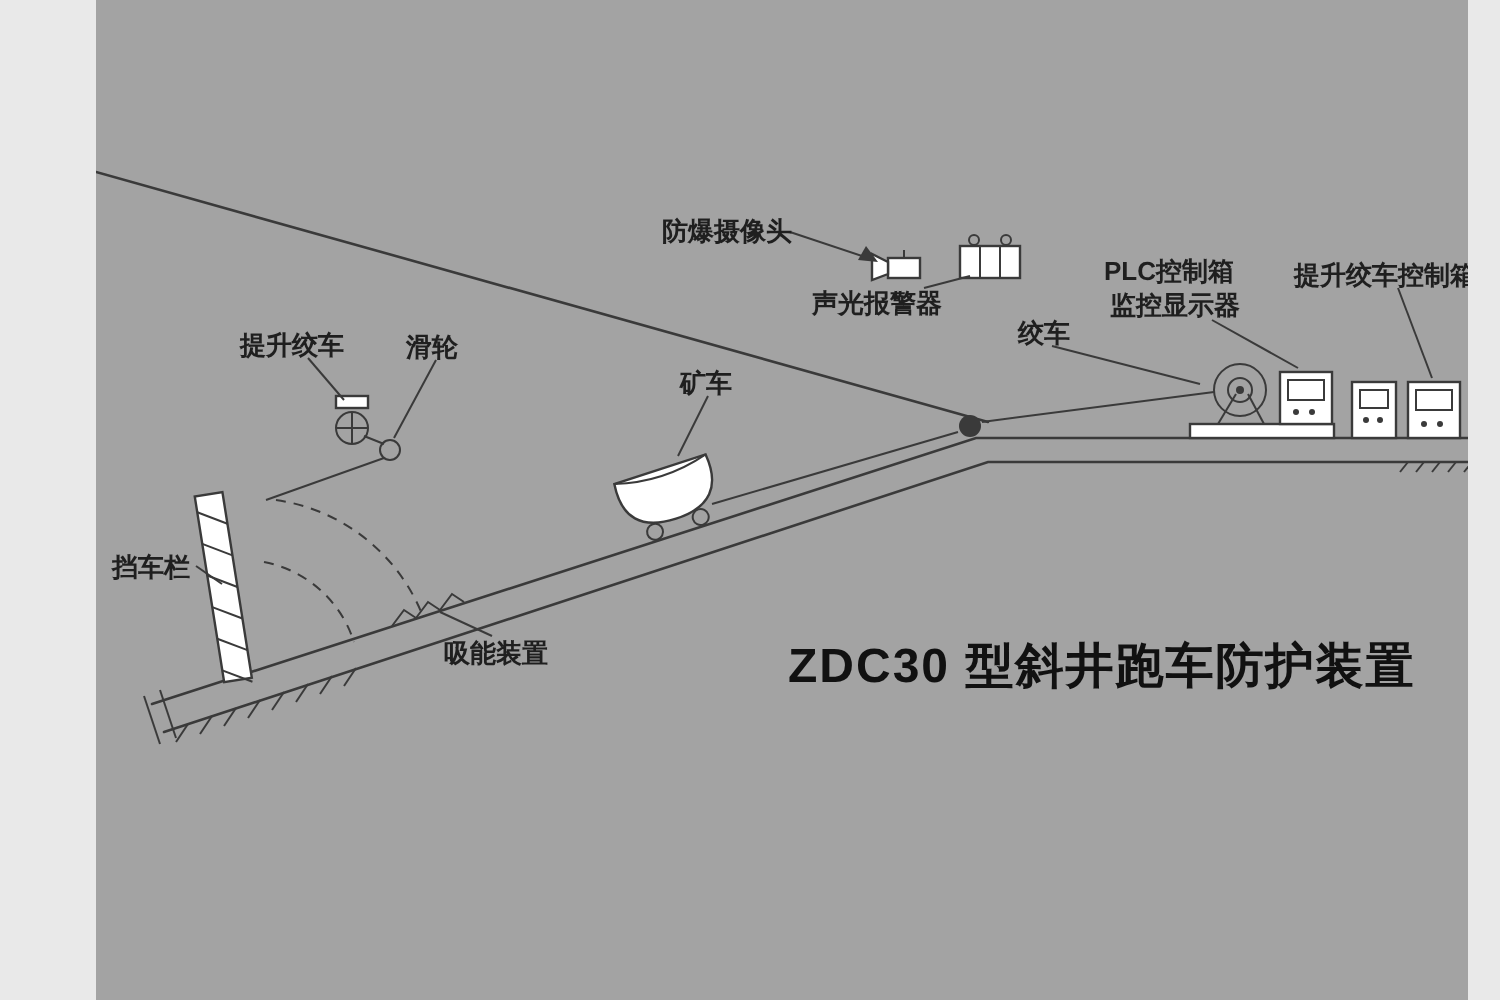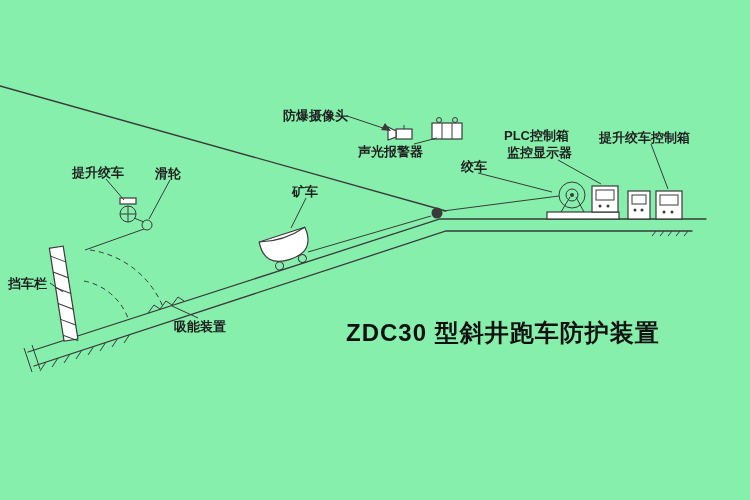--- a/index.html
+++ b/index.html
@@ -1,18 +1,18 @@
 <!DOCTYPE html>
 <html><head>
 <meta charset="utf-8">
 <style>
   html,body{margin:0;padding:0;background:#e9e9e9;}
   .canvas{
-    position:relative;width:750px;height:500px;background:#86efac;
-    font-family:"Liberation Sans","DejaVu Sans",sans-serif;overflow:hidden;
+    position:relative;width:686px;height:500px;background:#a3a3a3;
+    font-family:"Liberation Sans","DejaVu Sans",sans-serif;overflow:hidden;margin-left:48px;
   }
   svg{display:block;}
   .lbl{font-family:"Liberation Sans","DejaVu Sans",sans-serif;font-size:13px;font-weight:700;fill:#1f1f1f;}
   .title{font-family:"Liberation Sans","DejaVu Sans",sans-serif;font-size:24px;font-weight:700;fill:#111111;letter-spacing:1px;}
   .ln{stroke:#3a3a3a;stroke-width:1.3;fill:none;stroke-linecap:round;}
   .thin{stroke:#3a3a3a;stroke-width:1;fill:none;}
   .dash{stroke:#3a3a3a;stroke-width:1;fill:none;stroke-dasharray:5 4;}
   .box{stroke:#3a3a3a;stroke-width:1.2;fill:#ffffff;}
   .solid{fill:#3a3a3a;stroke:none;}
 </style>

